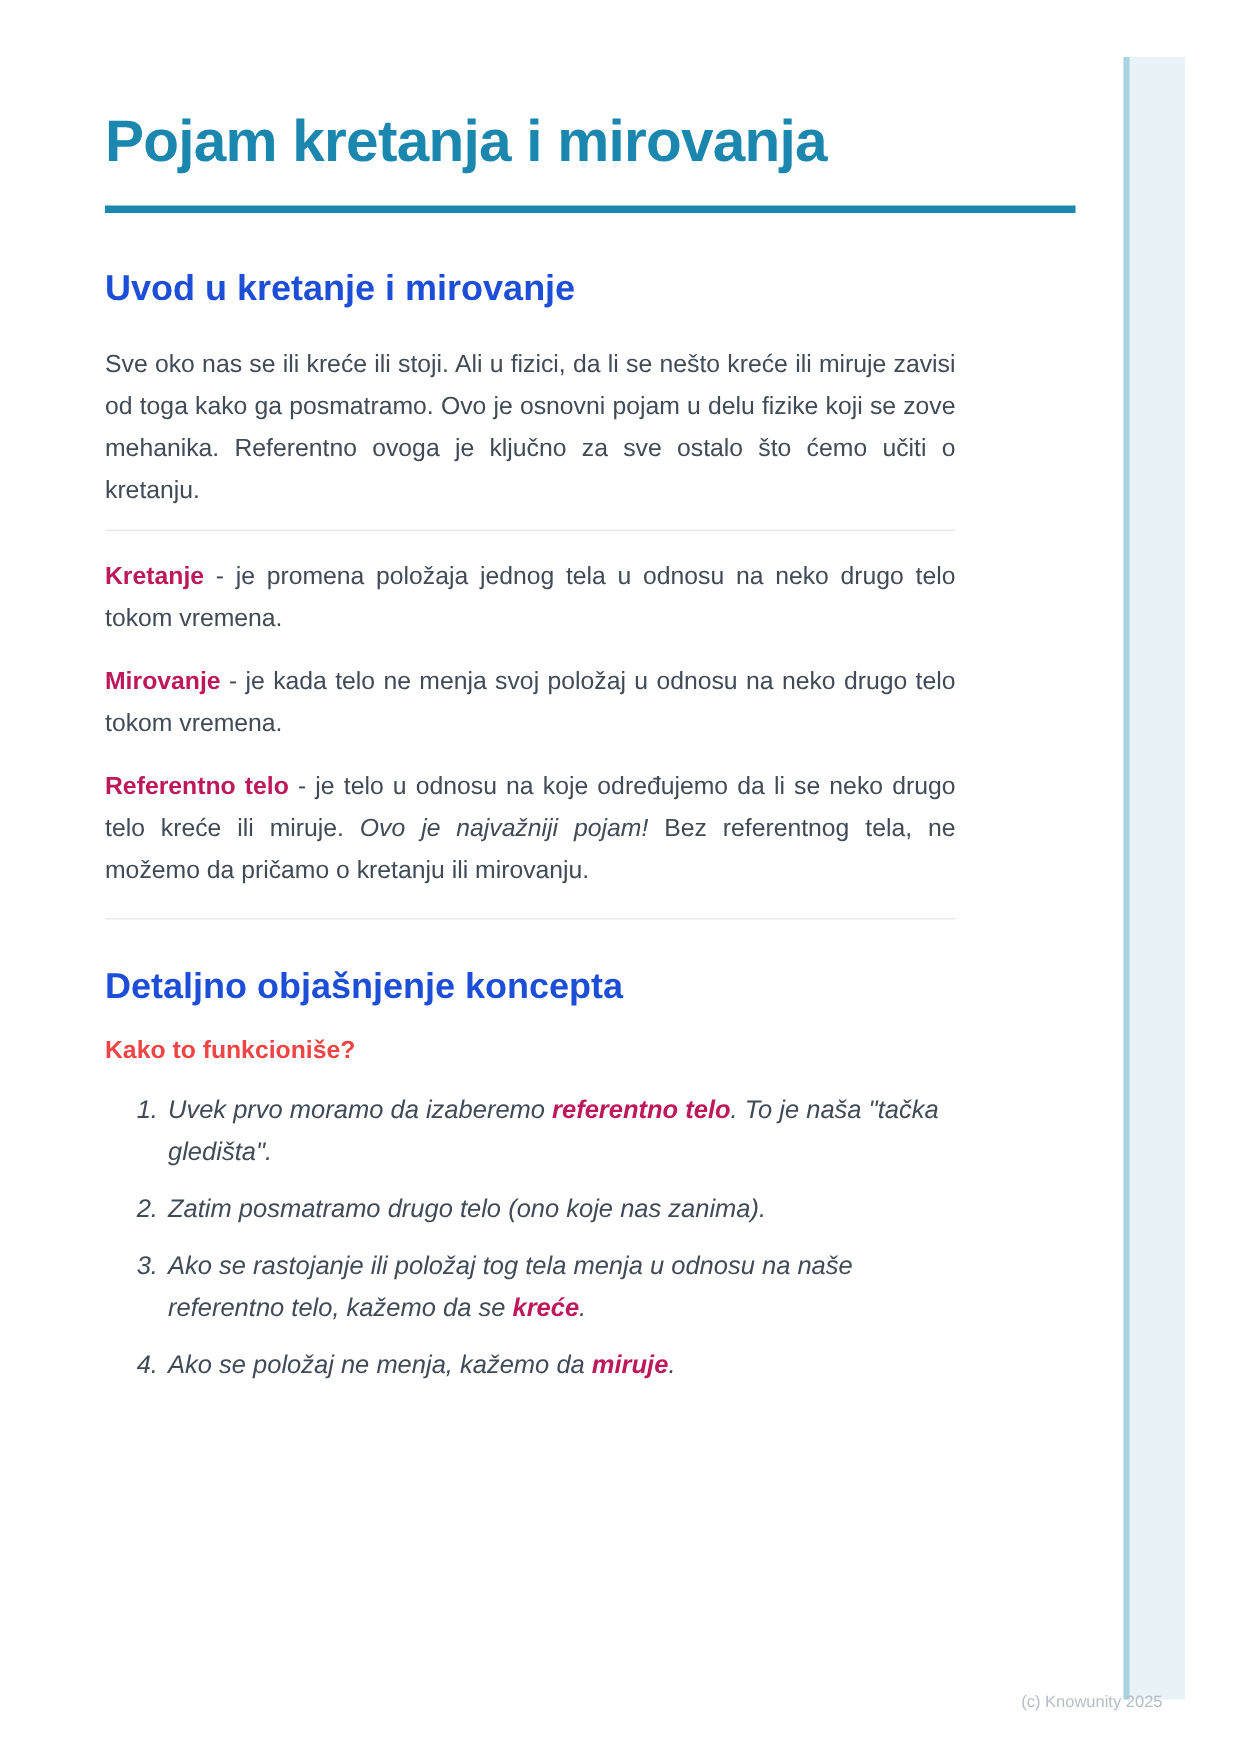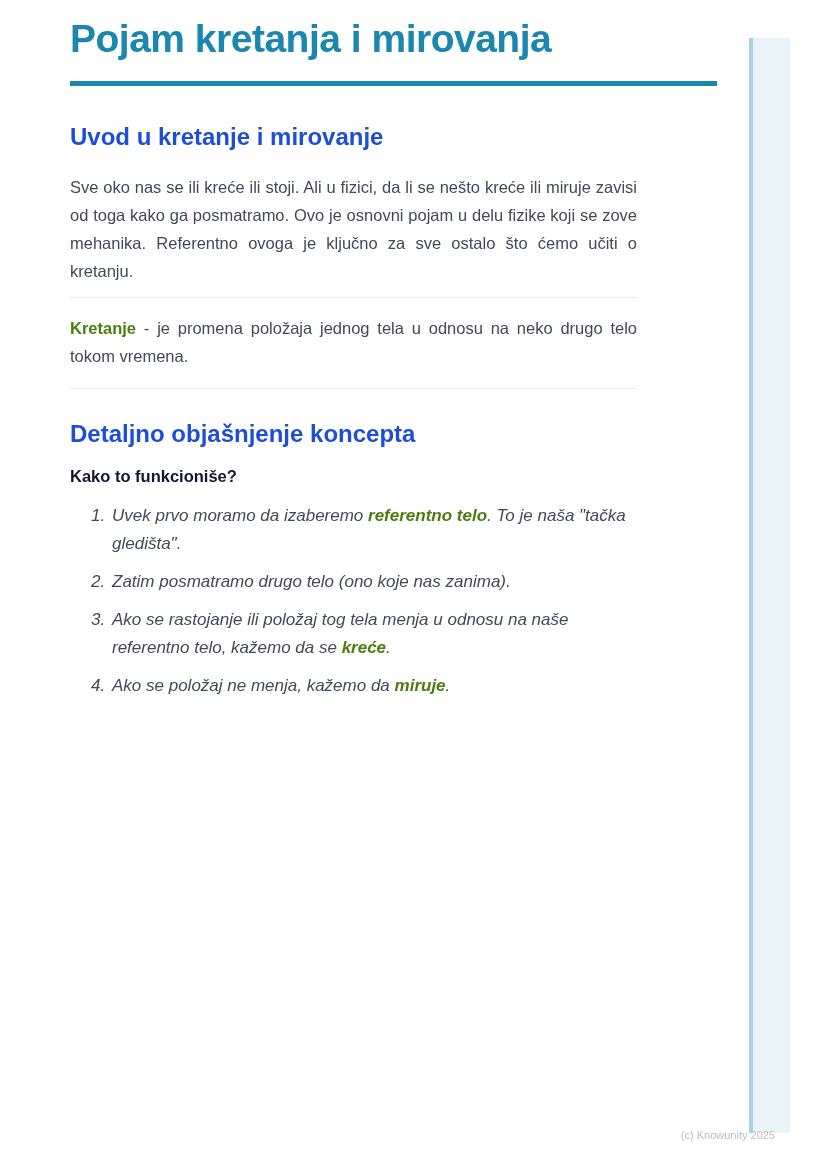--- a/index.html
+++ b/index.html
@@ -21,21 +21,22 @@
     top: 38px;
     right: 38px;
     width: 37px;
     height: 1095px;
     background: #e9f3f7;
     border-left: 4px solid #a9d3e3;
   }
   
   .content {
     position: absolute;
-    top: 16px; left: 70px;
+    top: 0; left: 70px;
+    padding-top: 72px;
     width: 660px;
   }
   .doc-title {
     margin: 0;
     width: 647px;
     font-size: 39px;
     line-height: 1.2;
     font-weight: 700;
     letter-spacing: -0.5px;
     color: #1b87ae;
@@ -67,32 +68,32 @@
   }
   .para.lead { margin-top: 21px; }
   .para.after-heading { margin-top: 16px; }
   .sub-heading {
     margin: 0;
     margin-top: 14px;
     width: 567px;
     font-size: 16.5px;
     line-height: 28px;
     font-weight: 700;
-    color: #0f172a;
+    color: #ef4444;
   }
   .divider {
     border: none;
     margin: 0;
     margin-top: 12px;
     width: 567px;
     height: 1px;
     background: #e8eaed;
   }
   .divider.second { margin-top: 18px; }
-  .b { font-weight: 700; color: #4d7c0f; }
+  .b { font-weight: 700; color: #be185d; }
   .i { font-style: italic; }
   ol.steps {
     margin: 0;
     margin-top: 12px;
     padding-left: 40px;
     width: 527px;
     font-size: 17px;
     line-height: 28px;
     color: #414a57;
     text-align: left;
@@ -125,20 +126,26 @@
     <h2 class="section-heading first">Uvod u kretanje i mirovanje</h2>
     <p class="para lead">
       <span>Sve oko nas se ili kreće ili stoji. Ali u fizici, da li se nešto kreće ili miruje zavisi od toga kako ga posmatramo. Ovo je osnovni pojam u delu fizike koji se zove mehanika. Referentno ovoga je ključno za sve ostalo što ćemo učiti o kretanju.</span>
     </p>
 
     <hr class="divider">
 
     <p class="para after-heading">
       <span class="b">Kretanje</span><span> - je promena položaja jednog tela u odnosu na neko drugo telo tokom vremena.</span>
     </p>
+    <p class="para">
+      <span class="b">Mirovanje</span><span> - je kada telo ne menja svoj položaj u odnosu na neko drugo telo tokom vremena.</span>
+    </p>
+    <p class="para">
+      <span class="b">Referentno telo</span><span> - je telo u odnosu na koje određujemo da li se neko drugo telo kreće ili miruje. </span><span class="i">Ovo je najvažniji pojam!</span><span> Bez referentnog tela, ne možemo da pričamo o kretanju ili mirovanju.</span>
+    </p>
 
     <hr class="divider second">
 
     <h2 class="section-heading">Detaljno objašnjenje koncepta</h2>
     <p class="sub-heading">Kako to funkcioniše?</p>
 
     <ol class="steps">
       <li>
         <span>Uvek prvo moramo da izaberemo </span><span class="b">referentno telo</span><span>. To je naša "tačka gledišta".</span>
       </li>

